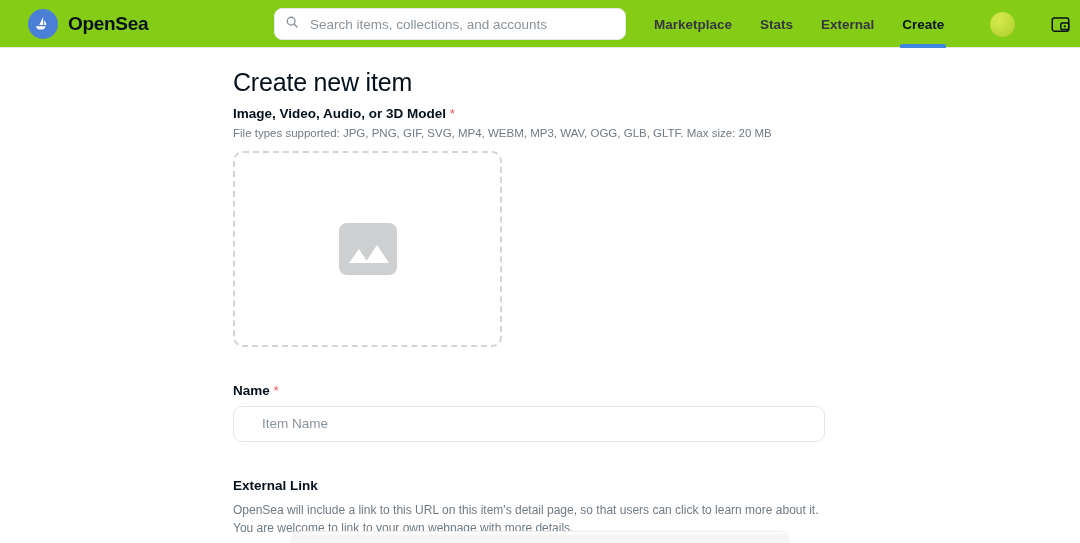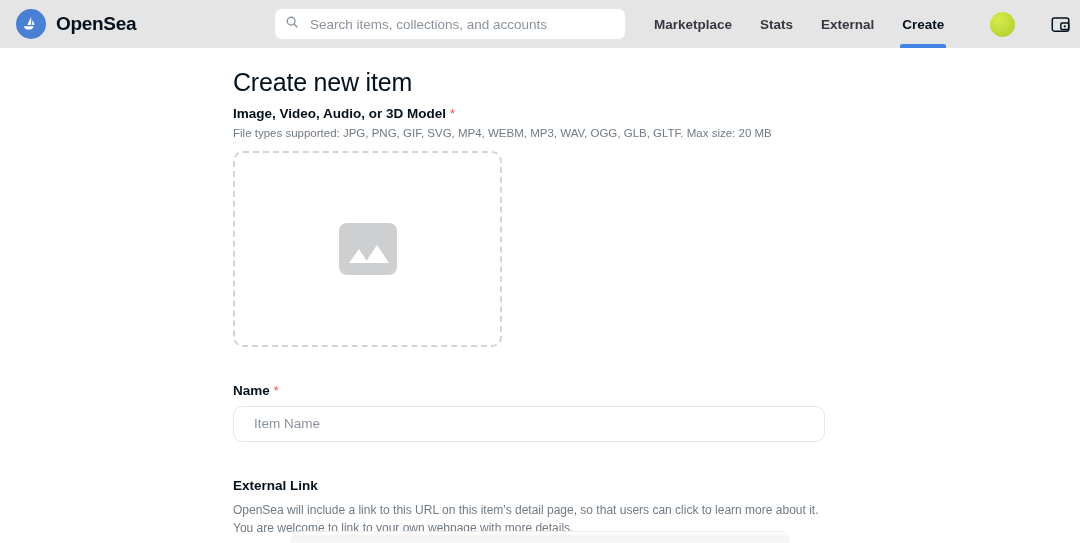--- a/index.html
+++ b/index.html
@@ -15,25 +15,25 @@
     color: #04111d;
     overflow: hidden;
     position: relative;
   }
 
   
   .header {
     position: relative;
     height: 48px;
     width: 1080px;
-    background: #e5e5e5;
+    background: #84cc16;
     border-bottom: 1px solid #e8e8e8;
     display: flex;
     align-items: center;
-    padding: 0 16px;
+    padding: 0 28px;
   }
   .brand {
     display: flex;
     align-items: center;
     gap: 10px;
     flex: 0 0 auto;
   }
   .logo-circle {
     width: 30px;
     height: 30px;
@@ -197,21 +197,21 @@
     font-weight: bold;
     color: #04111d;
     margin: 0 0 8px 0;
   }
   .text-input {
     width: 592px;
     height: 36px;
     border: 1px solid #e5e8eb;
     border-radius: 9px;
     background: #ffffff;
-    padding: 0 20px;
+    padding: 0 28px;
     font-family: "Liberation Sans", sans-serif;
     font-size: 13.5px;
     color: #04111d;
     outline: none;
   }
   .text-input::placeholder { color: #8a939b; }
 
   .desc-text {
     font-size: 12px;
     color: #707a83;

